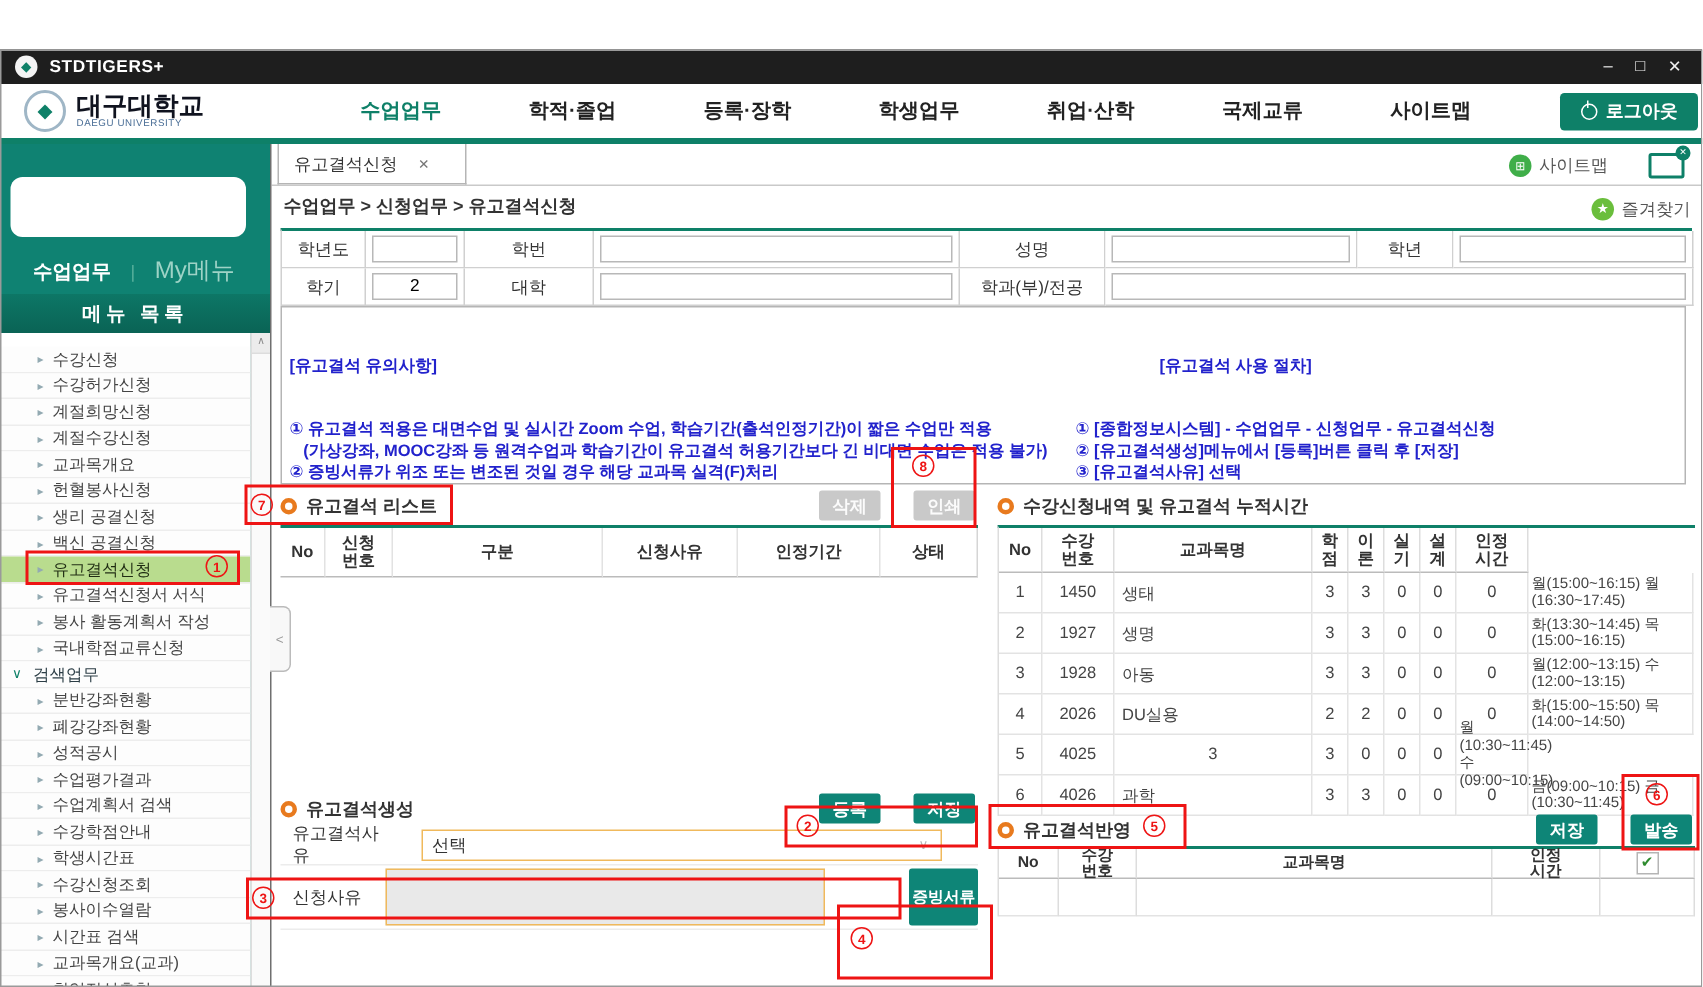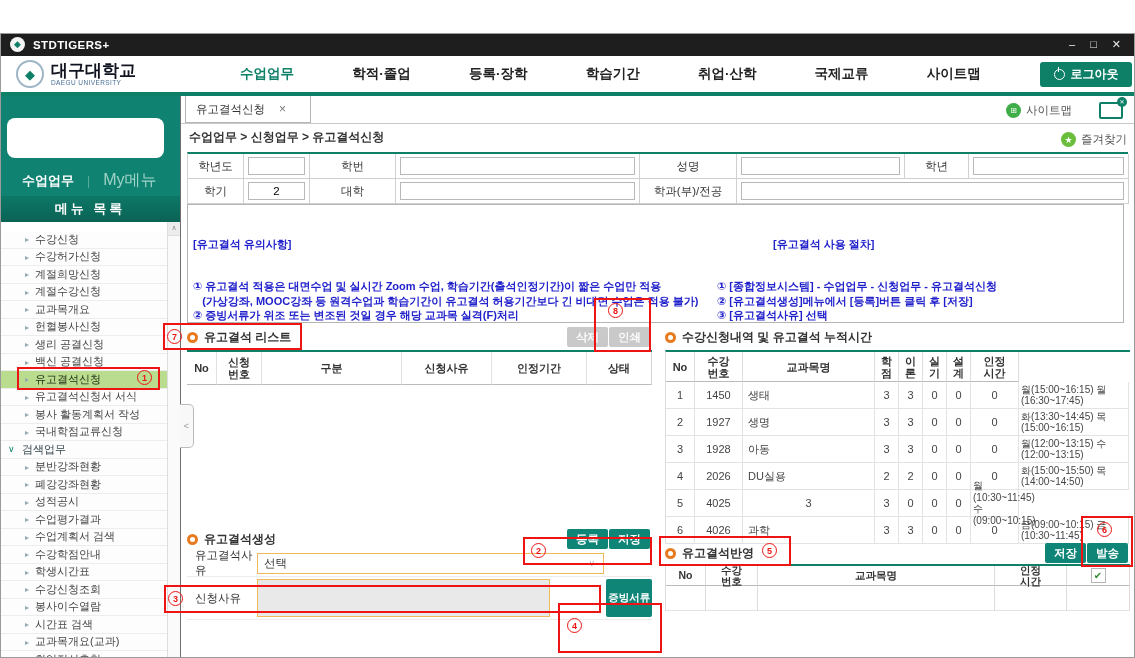--- a/index.html
+++ b/index.html
@@ -70,21 +70,21 @@
   .notice-right{flex:1;padding:3px 0 0 6px;}
   .notice-right .n-title{padding-left:56px;}
   
   .panel{position:absolute;width:465px;}
   .sec-head{display:flex;align-items:center;height:22px;}
   .bullet{width:11px;height:11px;border:3.5px solid #e87a1e;border-radius:50%;box-sizing:border-box;background:#fff;margin-right:6px;}
   .sec-title{font-size:12px;font-weight:bold;color:#333;}
   .btn{height:20px;padding:0 9px;border-radius:2px;font-size:11.5px;font-weight:bold;display:flex;align-items:center;justify-content:center;cursor:pointer;box-sizing:border-box;}
   .btn-teal{background:#0e8577;color:#fff;}
   .btn-grey{background:#c9c9c9;color:#fbfbfb;}
-  .head-btns{margin-left:auto;display:flex;gap:1px;margin-right:2px;}
+  .head-btns{margin-left:auto;display:flex;gap:22px;margin-right:2px;}
   
   .list-grid{margin-top:2px;display:grid;grid-template-columns:30px 45px 140px 90px 95px 65px;border-top:2px solid #0e8068;}
   .lg-h{height:33px;display:flex;align-items:center;justify-content:center;font-size:11px;font-weight:bold;color:#333;border-bottom:1px solid #bbb;border-right:1px solid #e2e2e2;white-space:pre-line;text-align:center;line-height:12px;box-sizing:border-box;}
   .lg-h:last-child{border-right:1px solid #d5d5d5;}
   
   .course-grid{margin-top:2px;border-top:2px solid #0e8068;border-left:1px solid #ddd;}
   .c-row{display:grid;grid-template-columns:29px 48px 132px 24px 24px 24px 24px 48px 110px;}
   .c-h{height:30px;display:flex;align-items:center;justify-content:center;font-size:11px;font-weight:bold;color:#333;border-bottom:1px solid #bbb;border-right:1px solid #ddd;white-space:pre-line;text-align:center;line-height:12px;box-sizing:border-box;}
   .c-c{height:27px;display:flex;align-items:center;justify-content:center;font-size:11px;color:#444;border-bottom:1px solid #e3e3e3;border-right:1px solid #e3e3e3;box-sizing:border-box;}
   .c-c.name{justify-content:flex-start;padding-left:5px;}
@@ -134,21 +134,21 @@
       </span>
     </div>
     <div class="nav">
 
         <span class="nav-item" data-active="true">수업업무</span>
 
         <span class="nav-item">학적·졸업</span>
 
         <span class="nav-item">등록·장학</span>
 
-        <span class="nav-item">학습기간</span>
+        <span class="nav-item">학생업무</span>
 
         <span class="nav-item">취업·산학</span>
 
         <span class="nav-item">국제교류</span>
 
         <span class="nav-item">사이트맵</span>
       </div>
     <div class="logout-btn">
       <span class="pwr"></span>
       <span>로그아웃</span>
@@ -456,21 +456,21 @@
 
     <div class="panel" style="left:6px;top:432px;">
       <div class="sec-head">
         <span class="bullet"></span>
         <span class="sec-title">유고결석생성</span>
         <span class="head-btns">
           <span class="btn btn-teal">등록</span>
           <span class="btn btn-teal">저장</span>
         </span>
       </div>
-      <div class="create-row" style="height:26px;">
+      <div class="create-row" style="height:26px;gap:24px;">
         <span class="cr-label">유고결석사유</span>
         <span class="select-box">
           <span>선택</span>
           <span class="chev">∨</span>
         </span>
       </div>
       <div class="create-row" style="height:42px;">
         <span class="cr-label">신청사유</span>
         <span class="textarea-grey"></span>
         <span class="evidence-btn">증빙서류</span>

